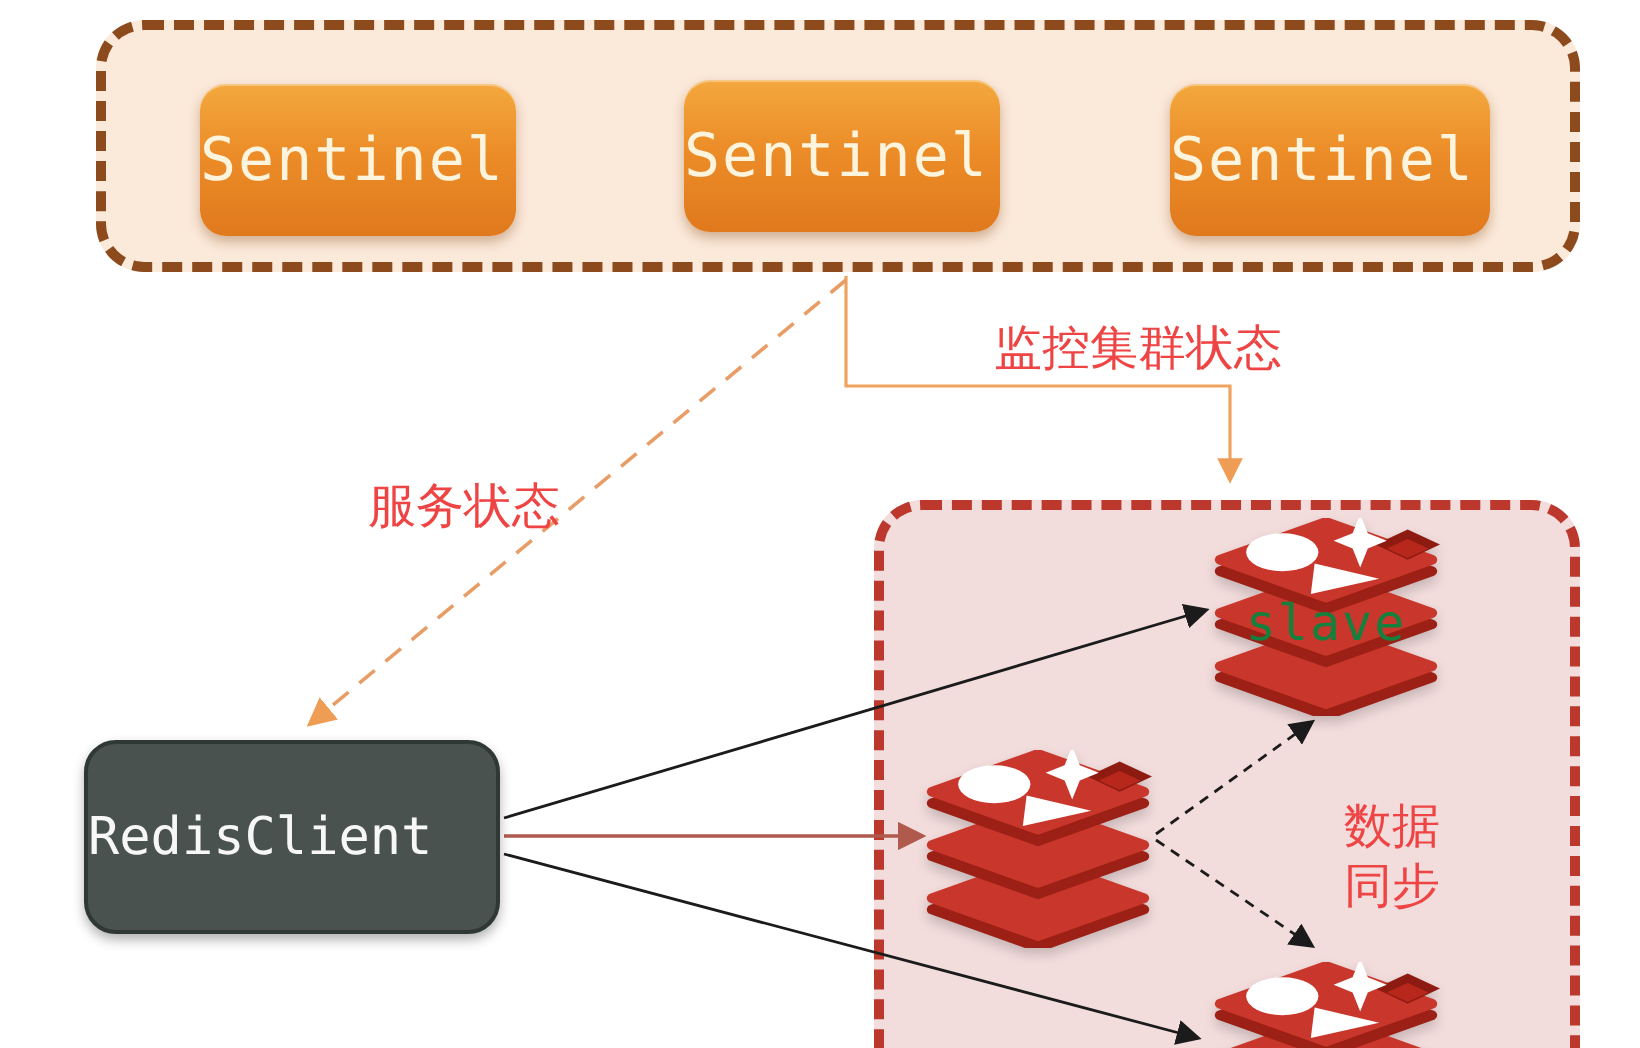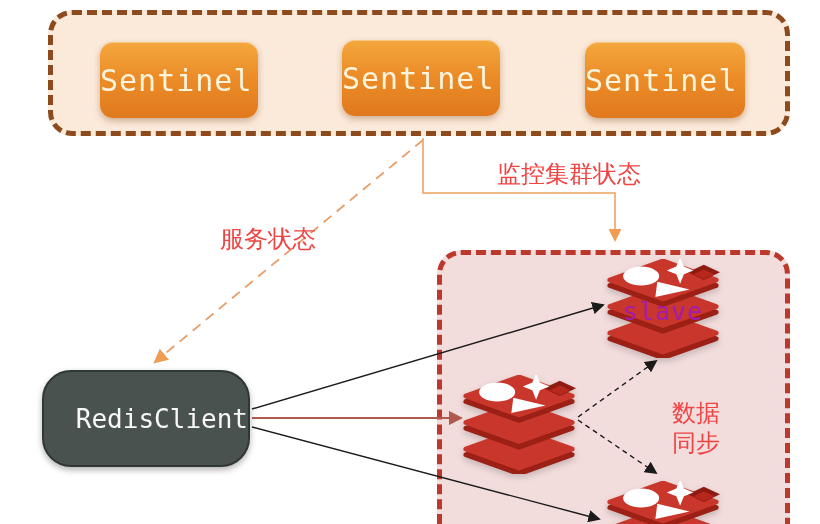--- a/index.html
+++ b/index.html
@@ -51,25 +51,25 @@
     z-index: 1;
   }
 
   
   .client-box {
     position: absolute;
     left: 42px; top: 370px;
     width: 208px; height: 97px;
     background: #49524e;
     border: 2px solid #303835;
-    border-radius: 29px;
+    border-radius: 16px;
     box-shadow: 0 3px 6px rgba(0,0,0,0.3);
     display: flex;
     align-items: center;
-    justify-content: flex-end;
+    justify-content: flex-start;
     color: #f7f7f7;
     font-family: "DejaVu Sans Mono", monospace;
     font-size: 26px;
     z-index: 3;
   }
 
   
   .connectors {
     position: absolute;
     left: 0; top: 0;
@@ -83,40 +83,40 @@
     position: absolute;
     width: 114px;
     z-index: 3;
   }
   .redis-node svg { display: block; width: 114px; height: auto; filter: drop-shadow(0 3px 3px rgba(0,0,0,0.18)); }
   .redis-node .node-label {
     position: absolute;
     left: 0; top: 38px;
     width: 100%;
     text-align: center;
-    color: #a21caf;
+    color: #15803d;
     font-family: "DejaVu Sans Mono", monospace;
     font-size: 25px;
     letter-spacing: 1px;
   }
   .redis-node.n-slave  { left: 606px; top: 259px; }
   .redis-node.n-master { left: 462px; top: 375px; }
   .redis-node.n-slave2 { left: 606px; top: 481px; }
 
   
   .anno {
     position: absolute;
     color: #ef4444;
     font-size: 24px;
     line-height: 30px;
     z-index: 3;
     white-space: nowrap;
   }
   .anno-monitor { left: 497px; top: 159px; }
-  .anno-notify  { left: 184px; top: 224px; text-align: center; margin-left: 36px; }
+  .anno-notify  { left: 184px; top: 238px; text-align: center; }
   .anno-sync    { left: 672px; top: 398px; text-align: right; }
 </style>
 </head>
 <body>
 
 <div class="sentinel-group"></div>
 
 <div class="sentinel-btn b1">
   <span>Sentinel</span>
 </div>

